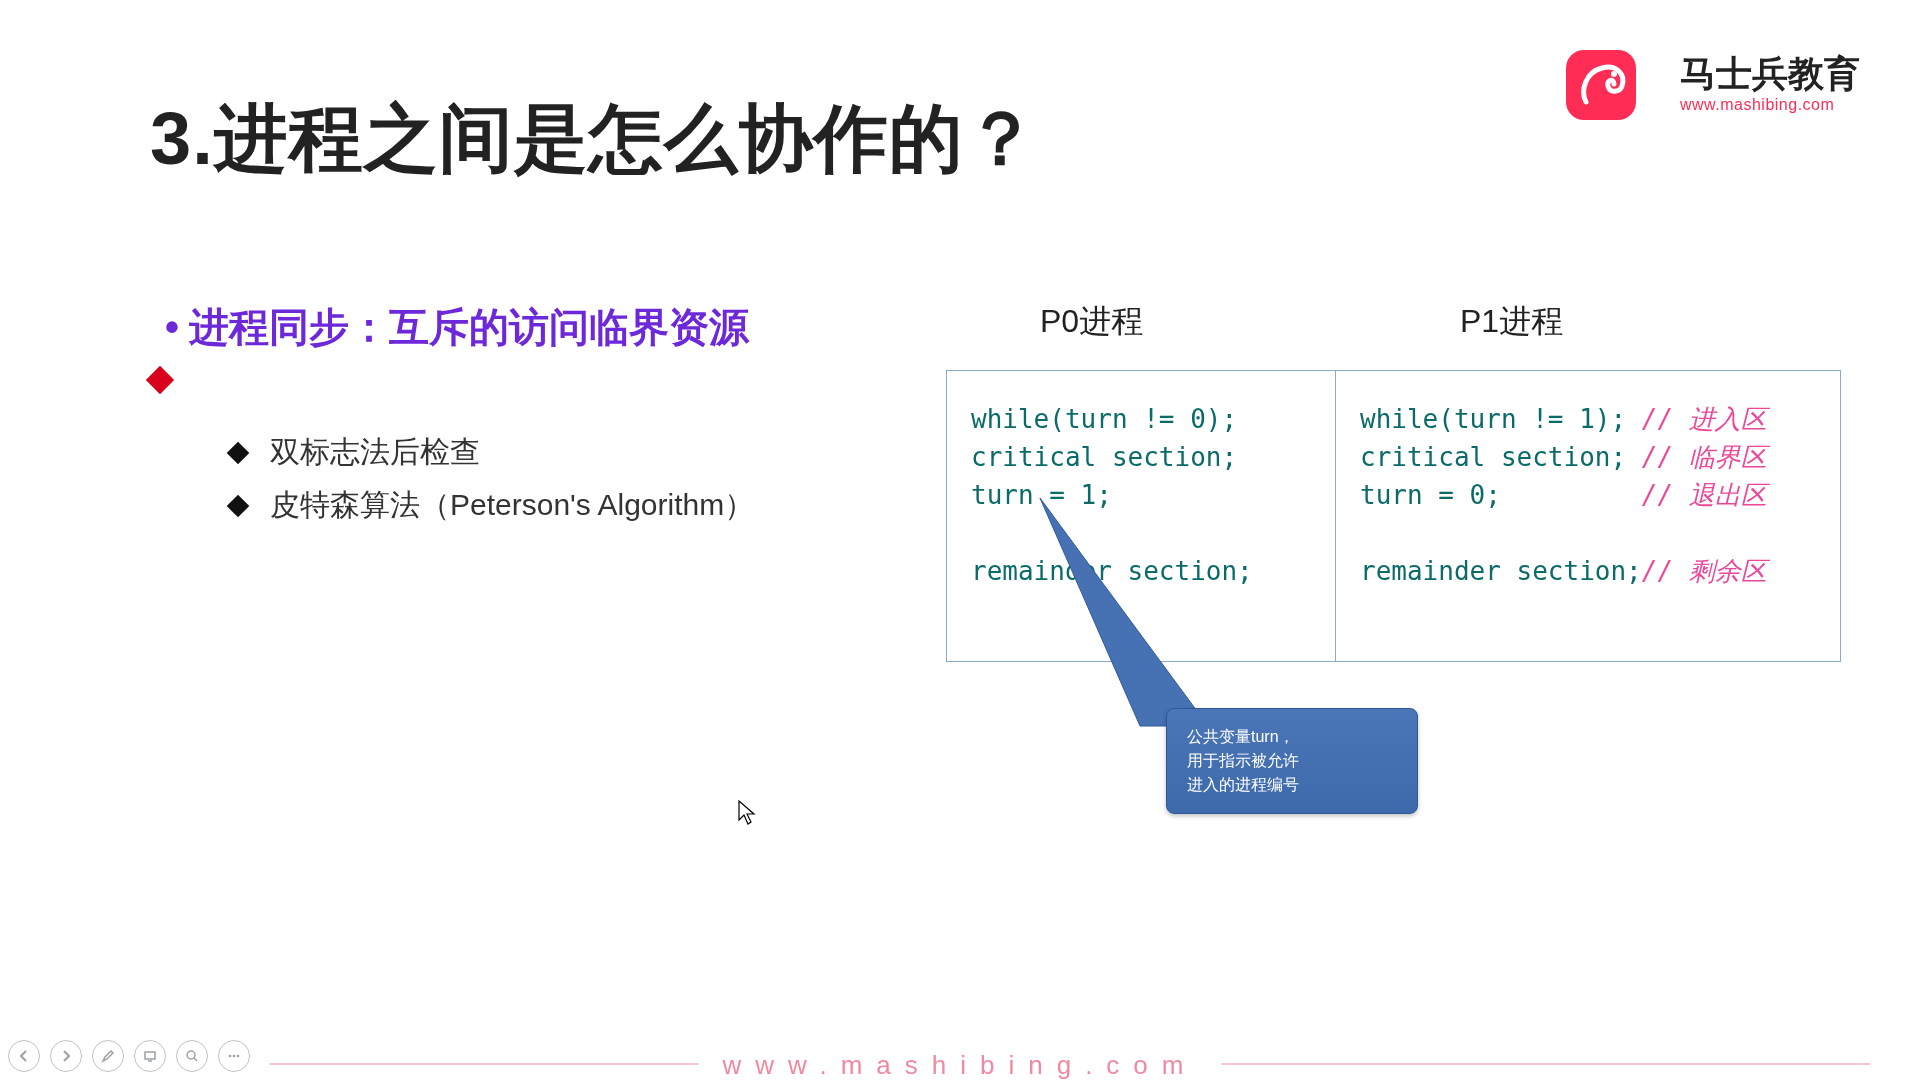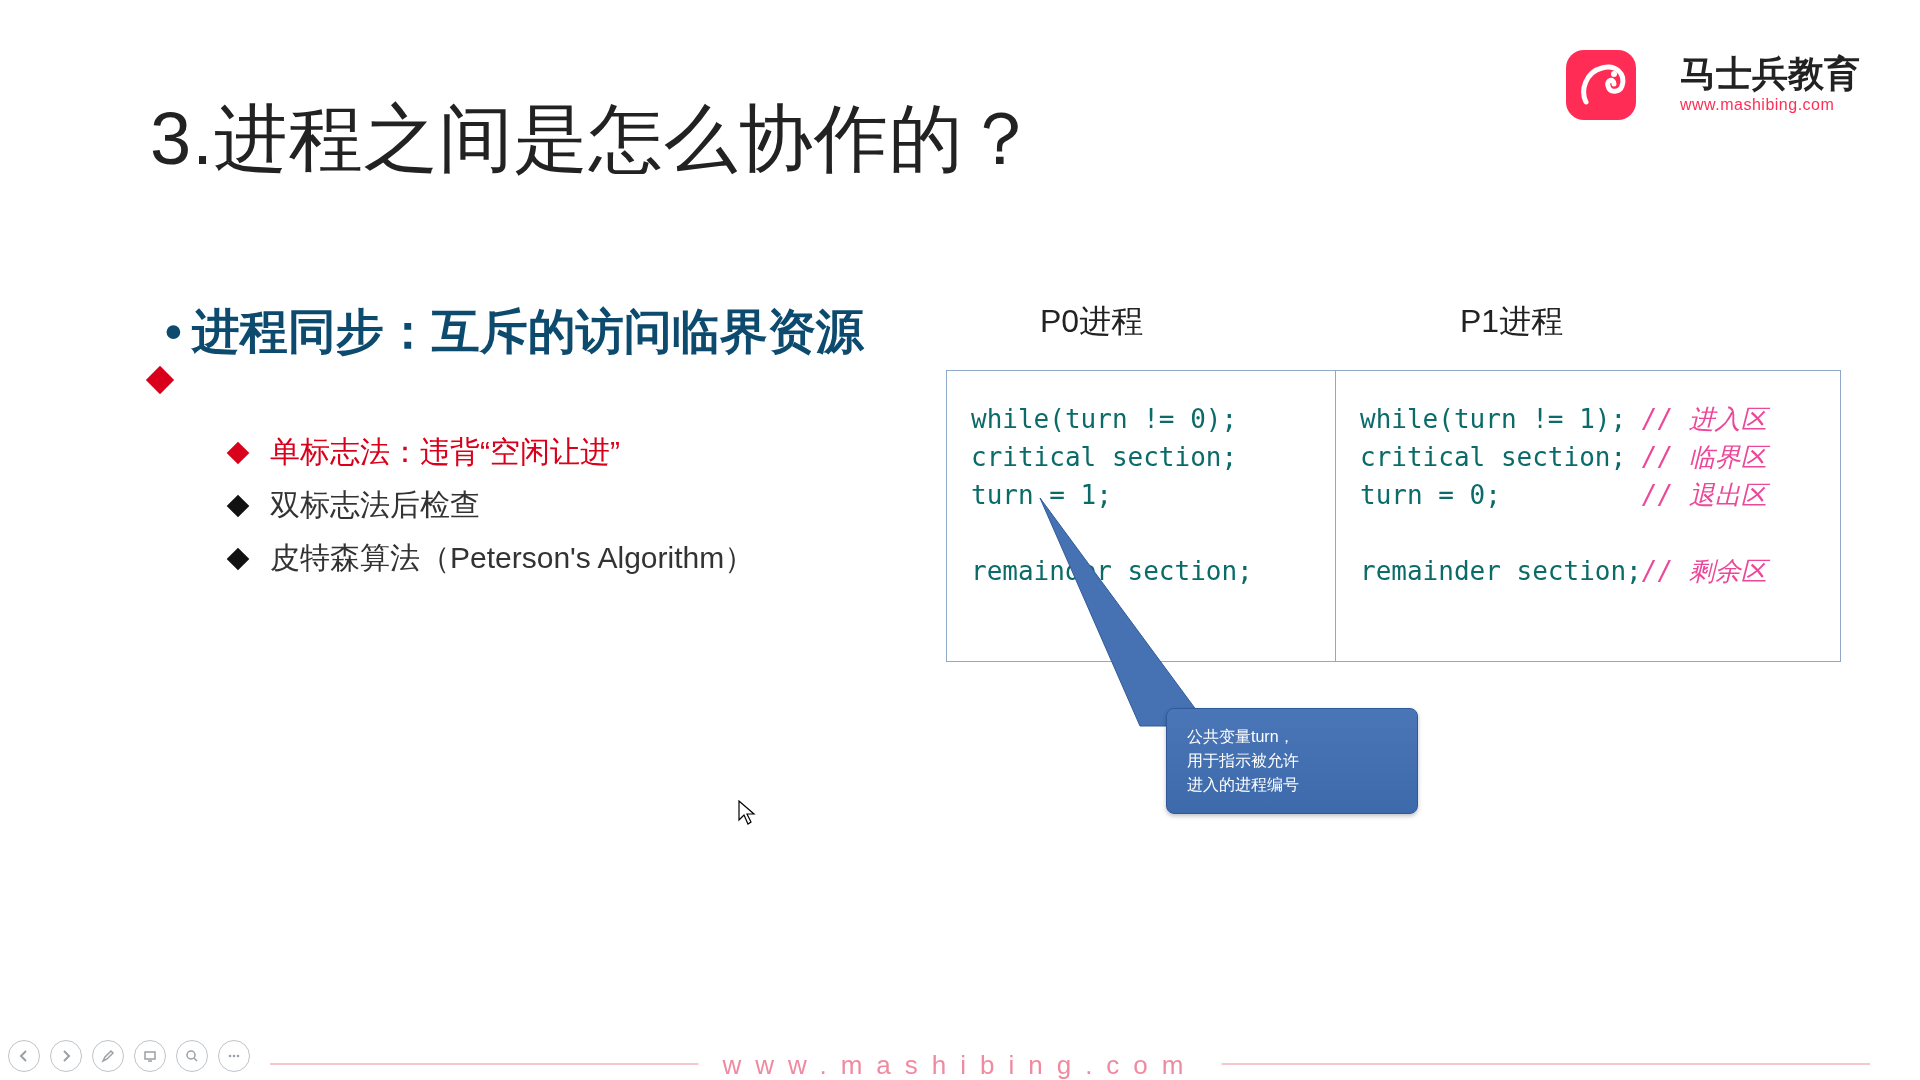--- a/index.html
+++ b/index.html
@@ -15,31 +15,31 @@
   .slide {
     position: relative;
     width: 1920px;
     height: 1080px;
   }
   .title {
     position: absolute;
     left: 150px;
     top: 90px;
     font-size: 74px;
-    font-weight: 400;
+    font-weight: 700;
     color: #222;
     letter-spacing: 1px;
   }
   .subtitle {
     position: absolute;
     left: 165px;
     top: 300px;
-    font-size: 48px;
+    font-size: 40px;
     font-weight: 700;
-    color: #0c4a6e;
+    color: #6d28d9;
   }
   .subtitle .dot { margin-right: 10px; }
   .bullets {
     position: absolute;
     left: 150px;
     top: 370px;
   }
   .b-row {
     display: flex;
     align-items: center;
@@ -222,24 +222,20 @@
   </div>
 
   <div class="bullets">
     <div class="b-row">
       <div class="diamond red"></div>
     </div>
   </div>
 
   <div class="sub-bullets">
     <div class="b-row">
-      <div class="diamond red"></div>
-      <div class="b-text"><span class="red">单标志法：违背“空闲让进”</span></div>
-    </div>
-    <div class="b-row">
       <div class="diamond black"></div>
       <div class="b-text">双标志法后检查</div>
     </div>
     <div class="b-row">
       <div class="diamond black"></div>
       <div class="b-text">皮特森算法（Peterson's Algorithm）</div>
     </div>
   </div>
 
   <div class="panel-label label-p0">P0进程</div>

